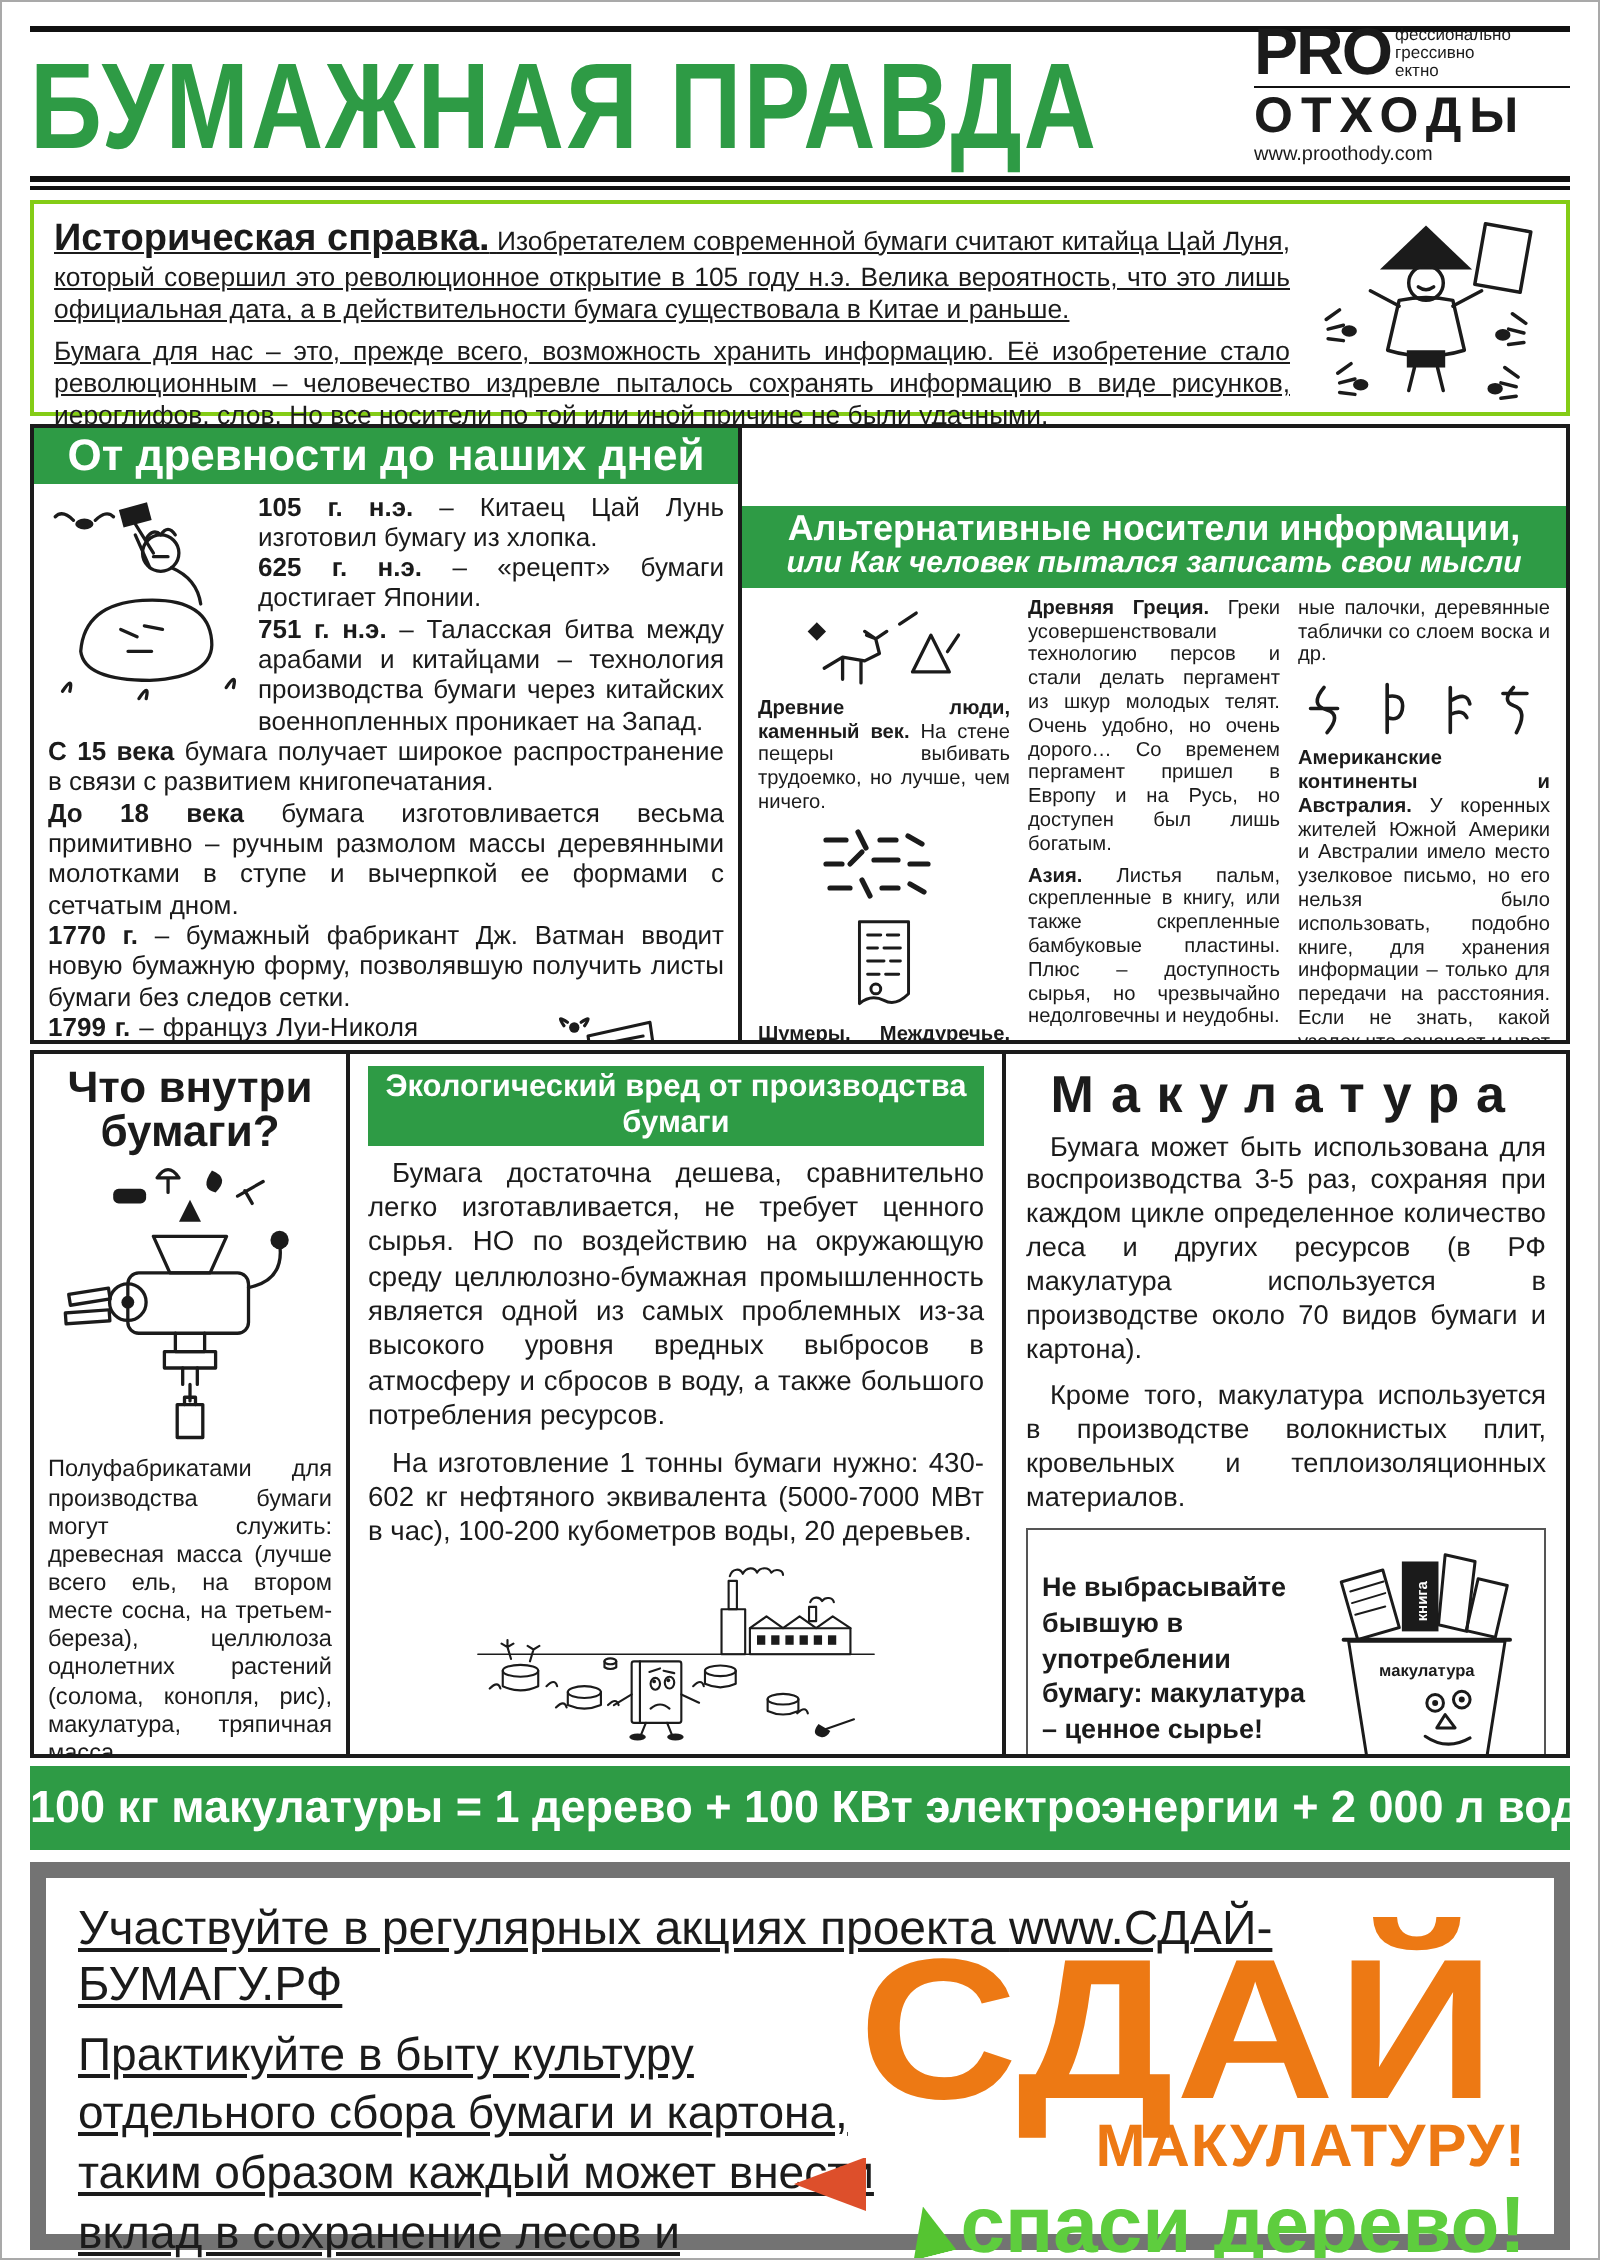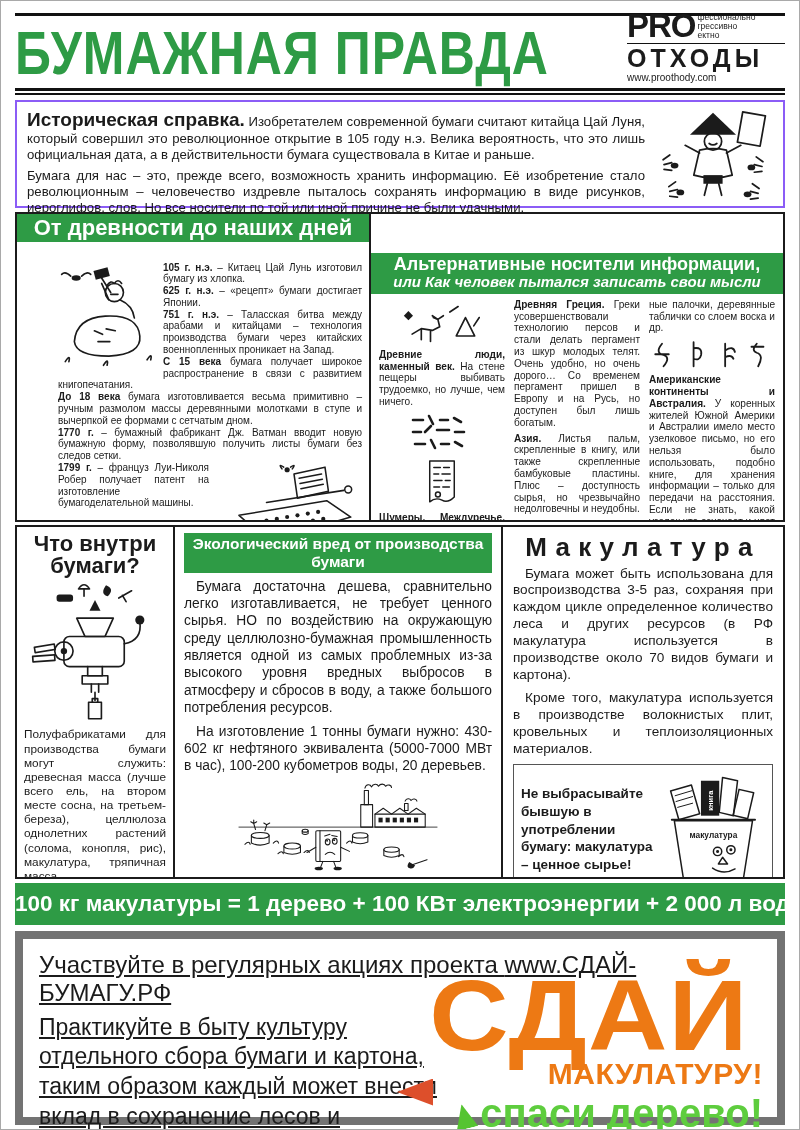--- a/index.html
+++ b/index.html
@@ -22,37 +22,37 @@
   }
   .mast-logo{width:158px;flex:0 0 auto;padding-bottom:1px;}
   .pro-row{display:flex;align-items:flex-start;}
   .pro-big{font-size:33px;font-weight:bold;line-height:0.9;letter-spacing:-1px;}
   .pro-suffixes{font-size:8.5px;line-height:1.1;margin-left:2px;margin-top:2px;}
   .pro-div{border-top:1.5px solid #111;margin:2px 0 1px;}
   .pro-brand{font-size:25px;font-weight:bold;letter-spacing:4px;line-height:1.05;}
   .pro-url{font-size:10px;margin-top:1px;}
 
   
-  .hist-box{border:2px solid #8b5cf6;padding:6px 10px;height:108px;display:flex;gap:8px;margin-top:5px;}
+  .hist-box{border:2px solid #84cc16;padding:6px 10px;height:108px;display:flex;gap:8px;margin-top:5px;text-decoration:underline;}
   .hist-text{flex:1;font-size:13.2px;line-height:1.24;text-align:justify;}
   .hist-title{font-size:19px;font-weight:bold;}
   .hist-p2{margin-top:4px;}
   .hist-art{flex:0 0 120px;display:flex;align-items:center;justify-content:center;}
 
   
   .row2{display:flex;height:310px;margin-top:4px;}
   .box{border:2px solid #1b1b1b;overflow:hidden;background:#fff;}
   .tl-box{width:356px;}
   .alt-box{flex:1;margin-left:-2px;}
   .ghead{background:#2e9b45;color:#fff;font-weight:bold;text-align:center;}
   .tl-box .ghead{font-size:22px;padding:1px 0;}
   .alt-box .ghead{padding:2px 0 3px;margin-top:39px;}
   .alt-h1{font-size:18px;line-height:1.1;}
   .alt-h2{font-size:15px;font-style:italic;line-height:1.1;}
-  .tl-content{padding:20px 7px;font-size:10px;line-height:1.18;text-align:justify;margin-left:34px;}
+  .tl-content{padding:4px 7px;font-size:13px;line-height:1.18;text-align:justify;}
   .tl-item b{white-space:nowrap;}
   .float-l{float:left;margin:0 5px 2px 0;}
   .float-r{float:right;margin:0 0 0 5px;}
   .alt-content{display:flex;gap:9px;padding:5px 8px;font-size:10.1px;line-height:1.17;text-align:justify;}
   .alt-col{flex:1;min-width:0;}
   .alt-col p{margin:0 0 4px;}
   .icon-c{display:block;margin:2px auto;}
 
   
   .row3{display:flex;height:354px;margin-top:3px;}

